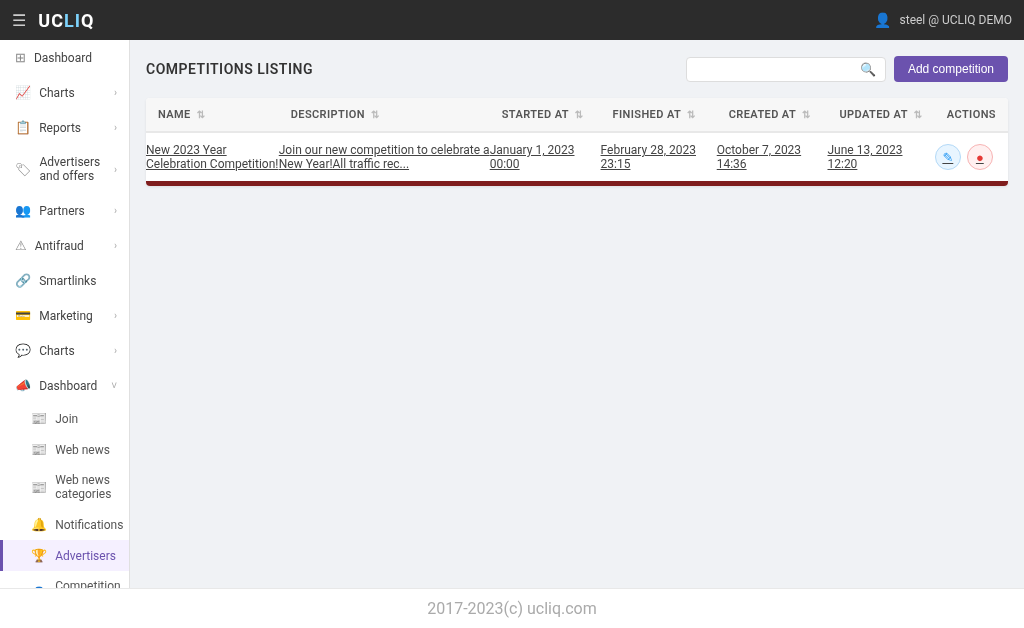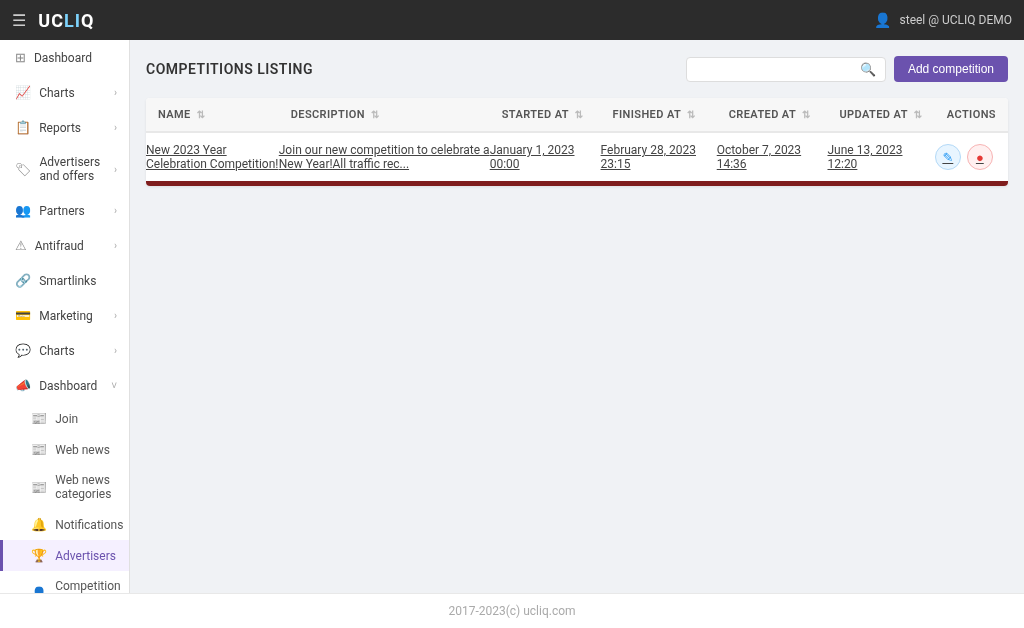--- a/index.html
+++ b/index.html
@@ -155,21 +155,21 @@
       justify-content: center;
       font-size: 13px;
     }
     .action-edit { background: #e8f5ff; color: #2196f3; border: 1px solid #b3d9f7; }
     .action-delete { background: #fff0f0; color: #e53935; border: 1px solid #f7b3b3; }
 
     
     .footer {
       text-align: center;
       padding: 10px;
-      font-size: 12px;
+      font-size: 16px;
       color: #aaa;
       background: #fff;
       border-top: 1px solid #e8e8e8;
       flex-shrink: 0;
     }
 
     
     ::-webkit-scrollbar { width: 5px; }
     ::-webkit-scrollbar-track { background: transparent; }
     ::-webkit-scrollbar-thumb { background: #ccc; border-radius: 3px; }

